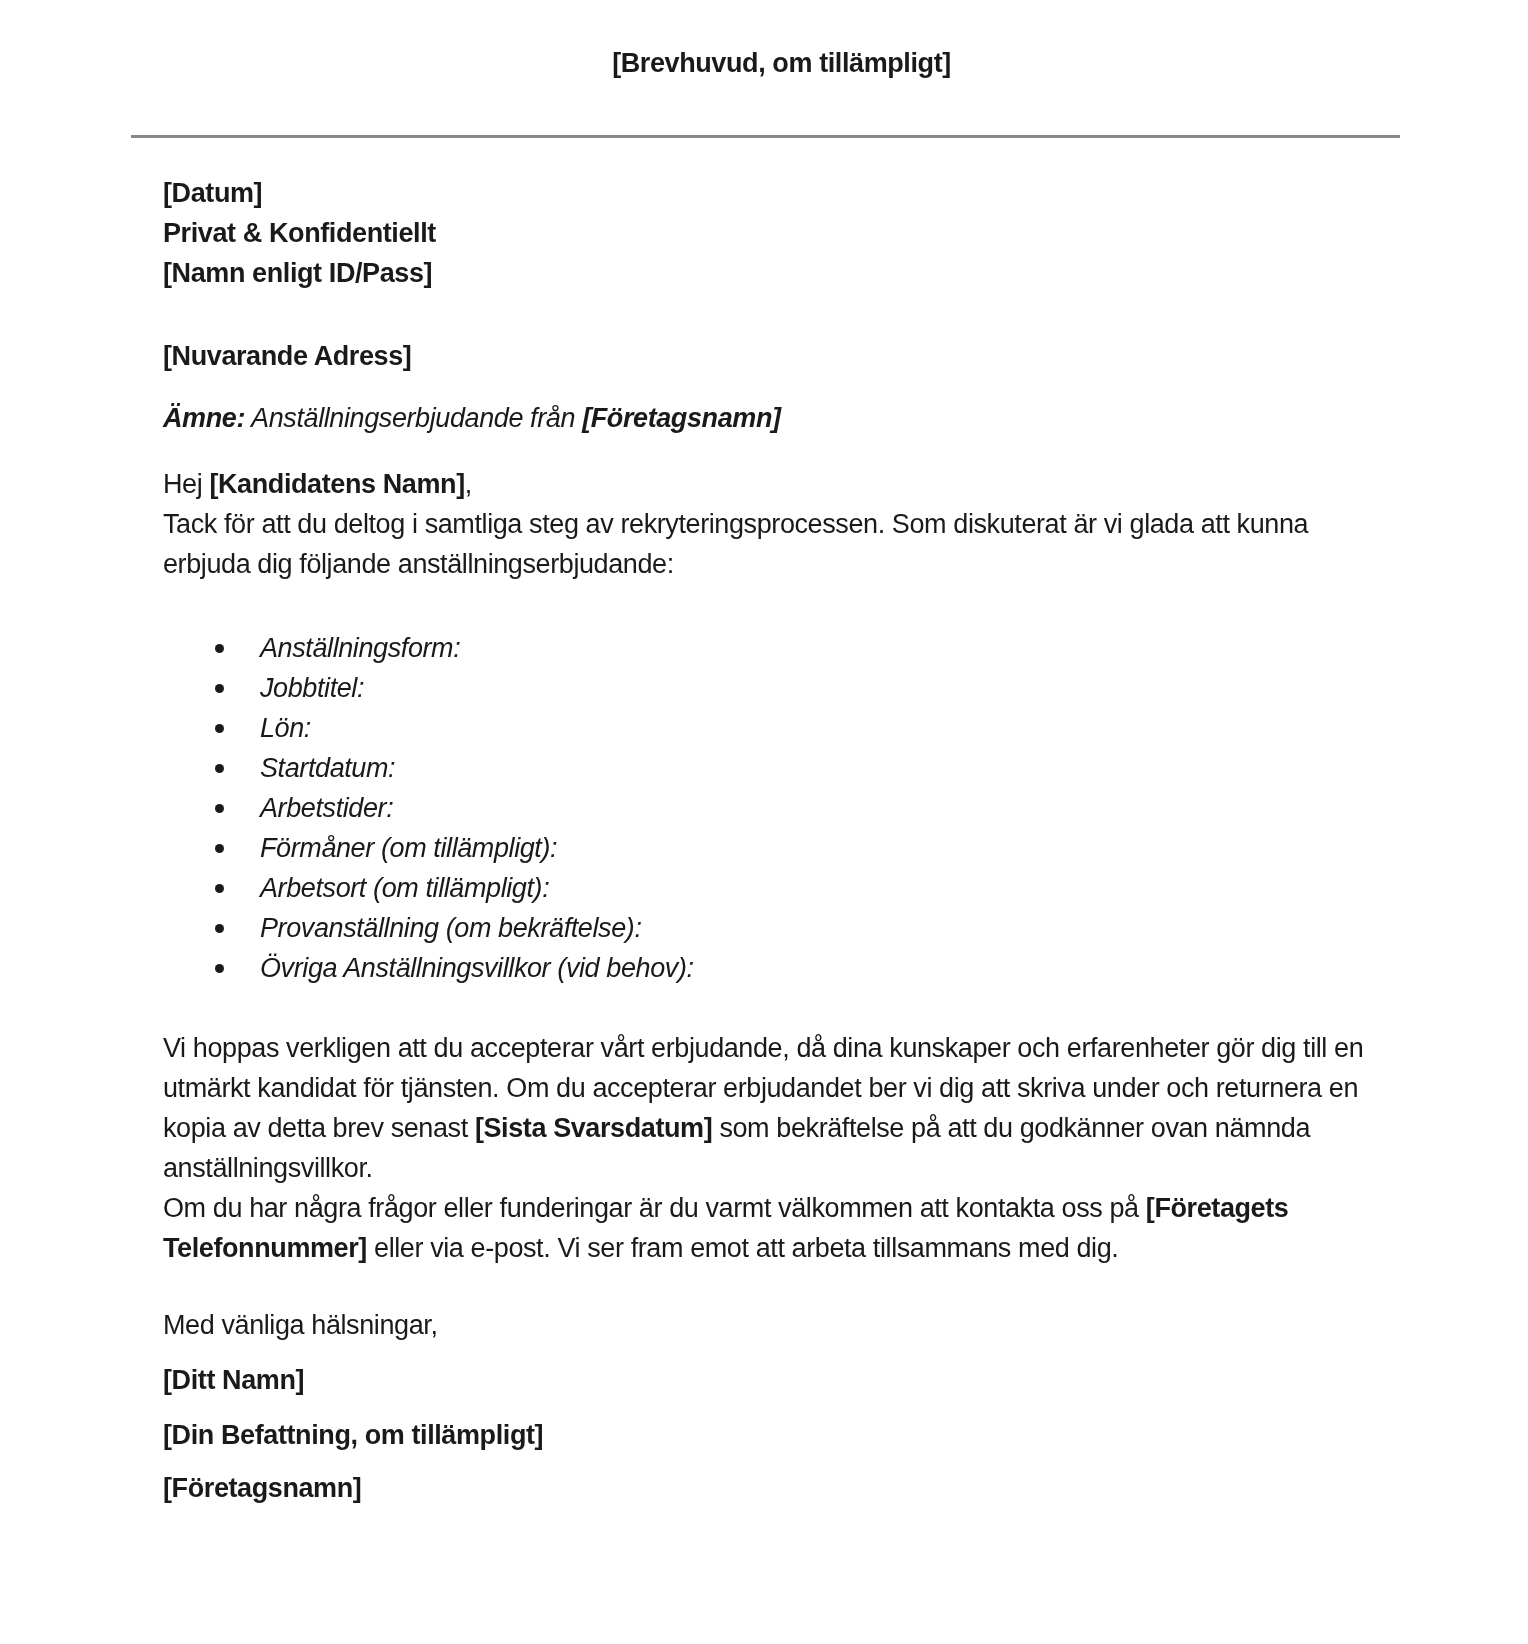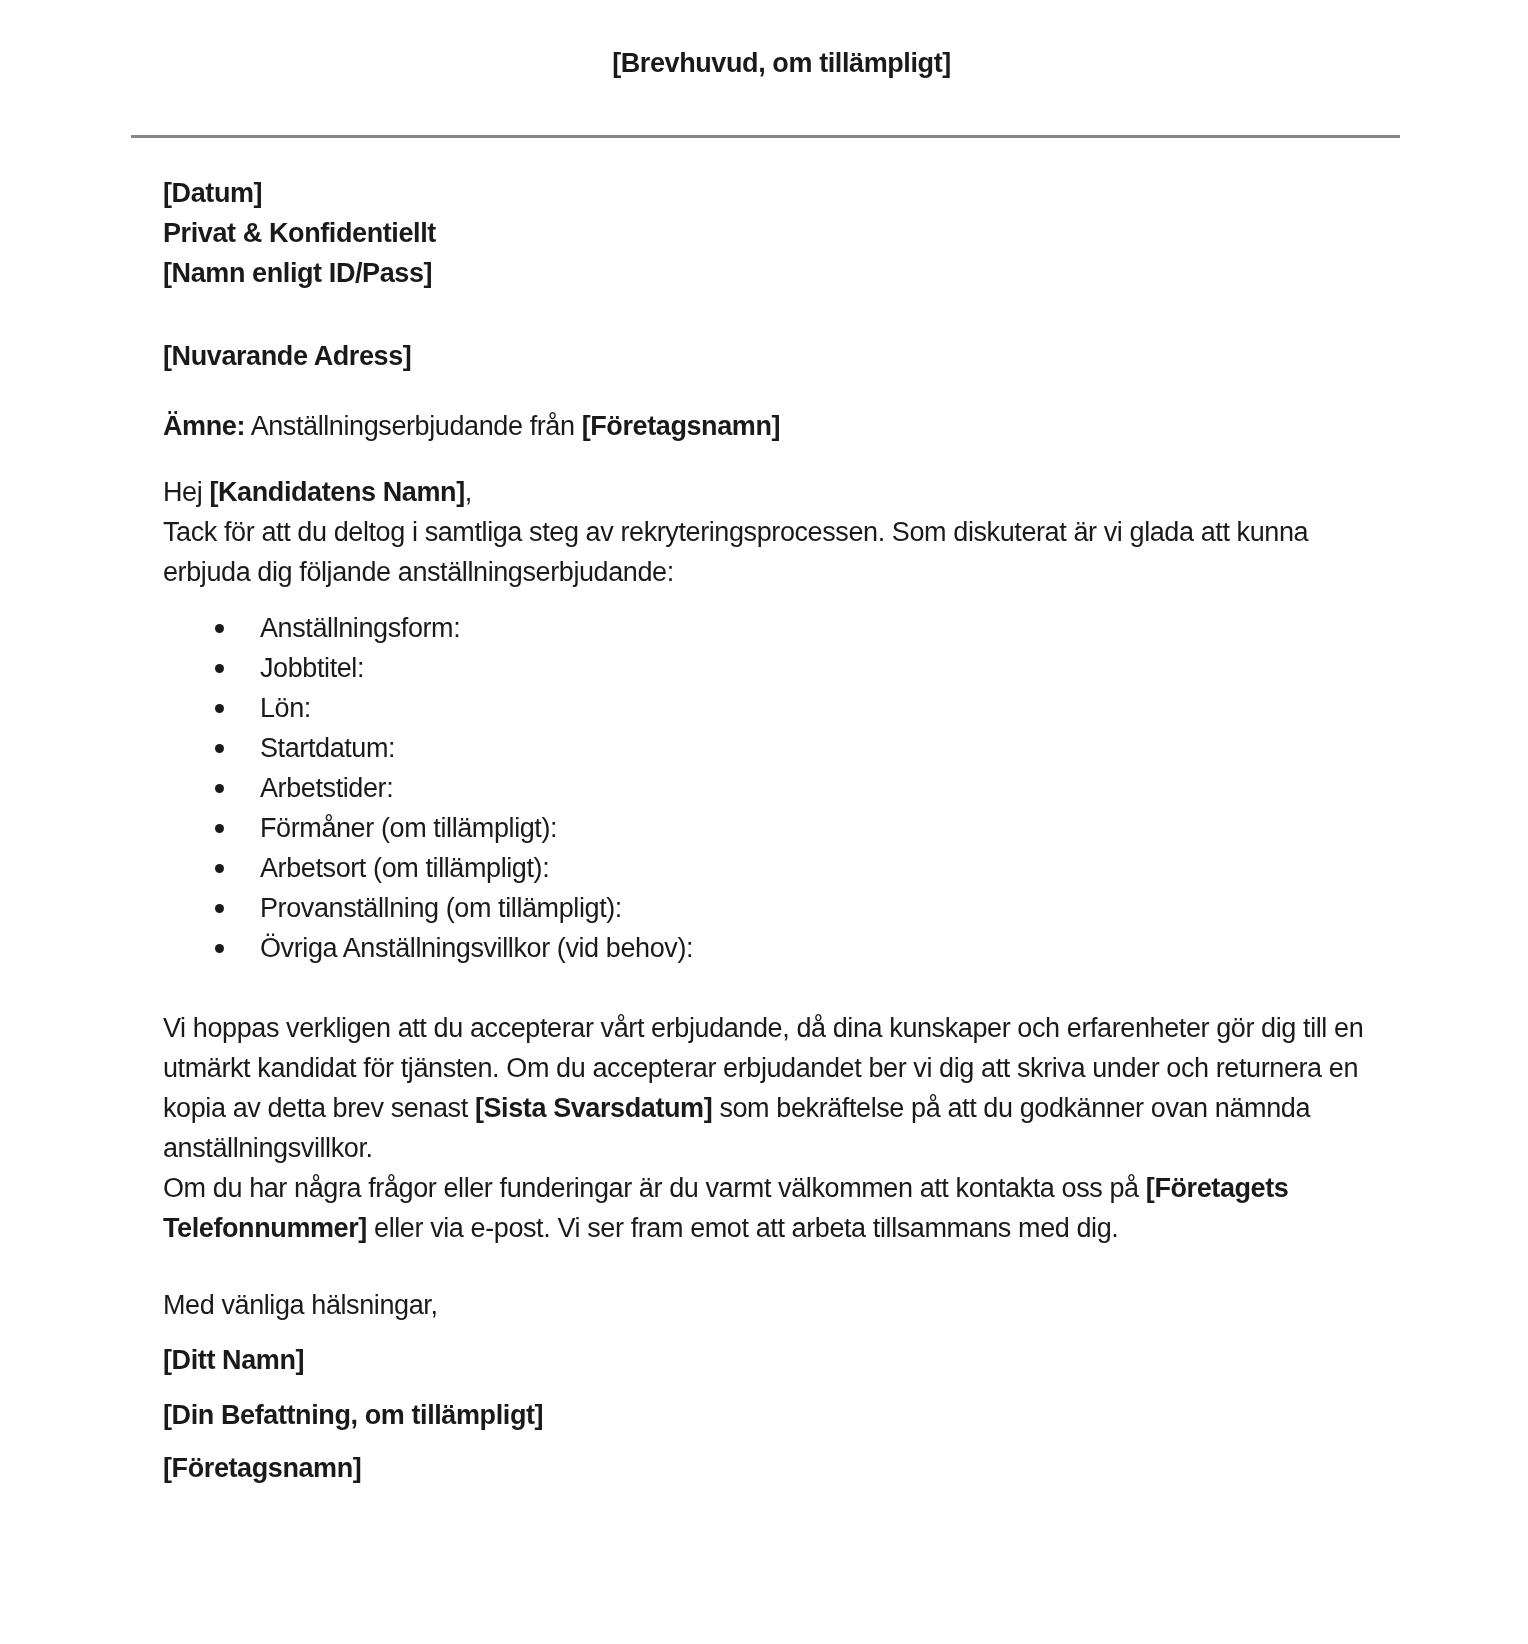--- a/index.html
+++ b/index.html
@@ -32,24 +32,24 @@
     border: none;
     height: 3px;
     background: #878787;
     margin-top: 52px;
     margin-left: -32px;
     width: 1269px;
   }
   .mt-datum      { margin-top: 35px; }
   .mt-privat     { }
   .mt-adress     { margin-top: 43px; }
-  .mt-amne       { margin-top: 30px; }
+  .mt-amne       { margin-top: 22px; font-style: italic; }
   .mt-hej        { margin-top: 26px; }
   .mt-intro      { }
-  .mt-list       { margin-top: 16px; }
+  .mt-list       { margin-top: 44px; font-style: italic; }
   .mt-para2      { margin-top: 40px; }
   .mt-para3      { }
   .mt-closing    { margin-top: 37px; }
   .mt-sign       { margin-top: 15px; }
   .mt-sign-last  { margin-top: 13px; }
   ul.offer-list {
     list-style: none;
   }
   ul.offer-list li {
     position: relative;
@@ -95,21 +95,21 @@
   <p class="mt-intro">Tack för att du deltog i samtliga steg av rekryteringsprocessen. Som diskuterat är vi glada att kunna erbjuda dig följande anställningserbjudande:</p>
 
   <ul class="offer-list mt-list">
     <li>Anställningsform:</li>
     <li>Jobbtitel:</li>
     <li>Lön:</li>
     <li>Startdatum:</li>
     <li>Arbetstider:</li>
     <li>Förmåner (om tillämpligt):</li>
     <li>Arbetsort (om tillämpligt):</li>
-    <li>Provanställning (om tillämpligt):</li>
+    <li>Provanställning (om bekräftelse):</li>
     <li>Övriga Anställningsvillkor (vid behov):</li>
   </ul>
 
   <p class="mt-para2">
     <span>Vi hoppas verkligen att du accepterar vårt erbjudande, då dina kunskaper och erfarenheter gör dig till en utmärkt kandidat för tjänsten. Om du accepterar erbjudandet ber vi dig att skriva under och returnera en kopia av detta brev senast </span><span class="b">[Sista Svarsdatum]</span><span> som bekräftelse på att du godkänner ovan nämnda anställningsvillkor.</span>
   </p>
 
   <p class="mt-para3">
     <span>Om du har några frågor eller funderingar är du varmt välkommen att kontakta oss på </span><span class="b">[Företagets Telefonnummer]</span><span> eller via e-post. Vi ser fram emot att arbeta tillsammans med dig.</span>
   </p>

